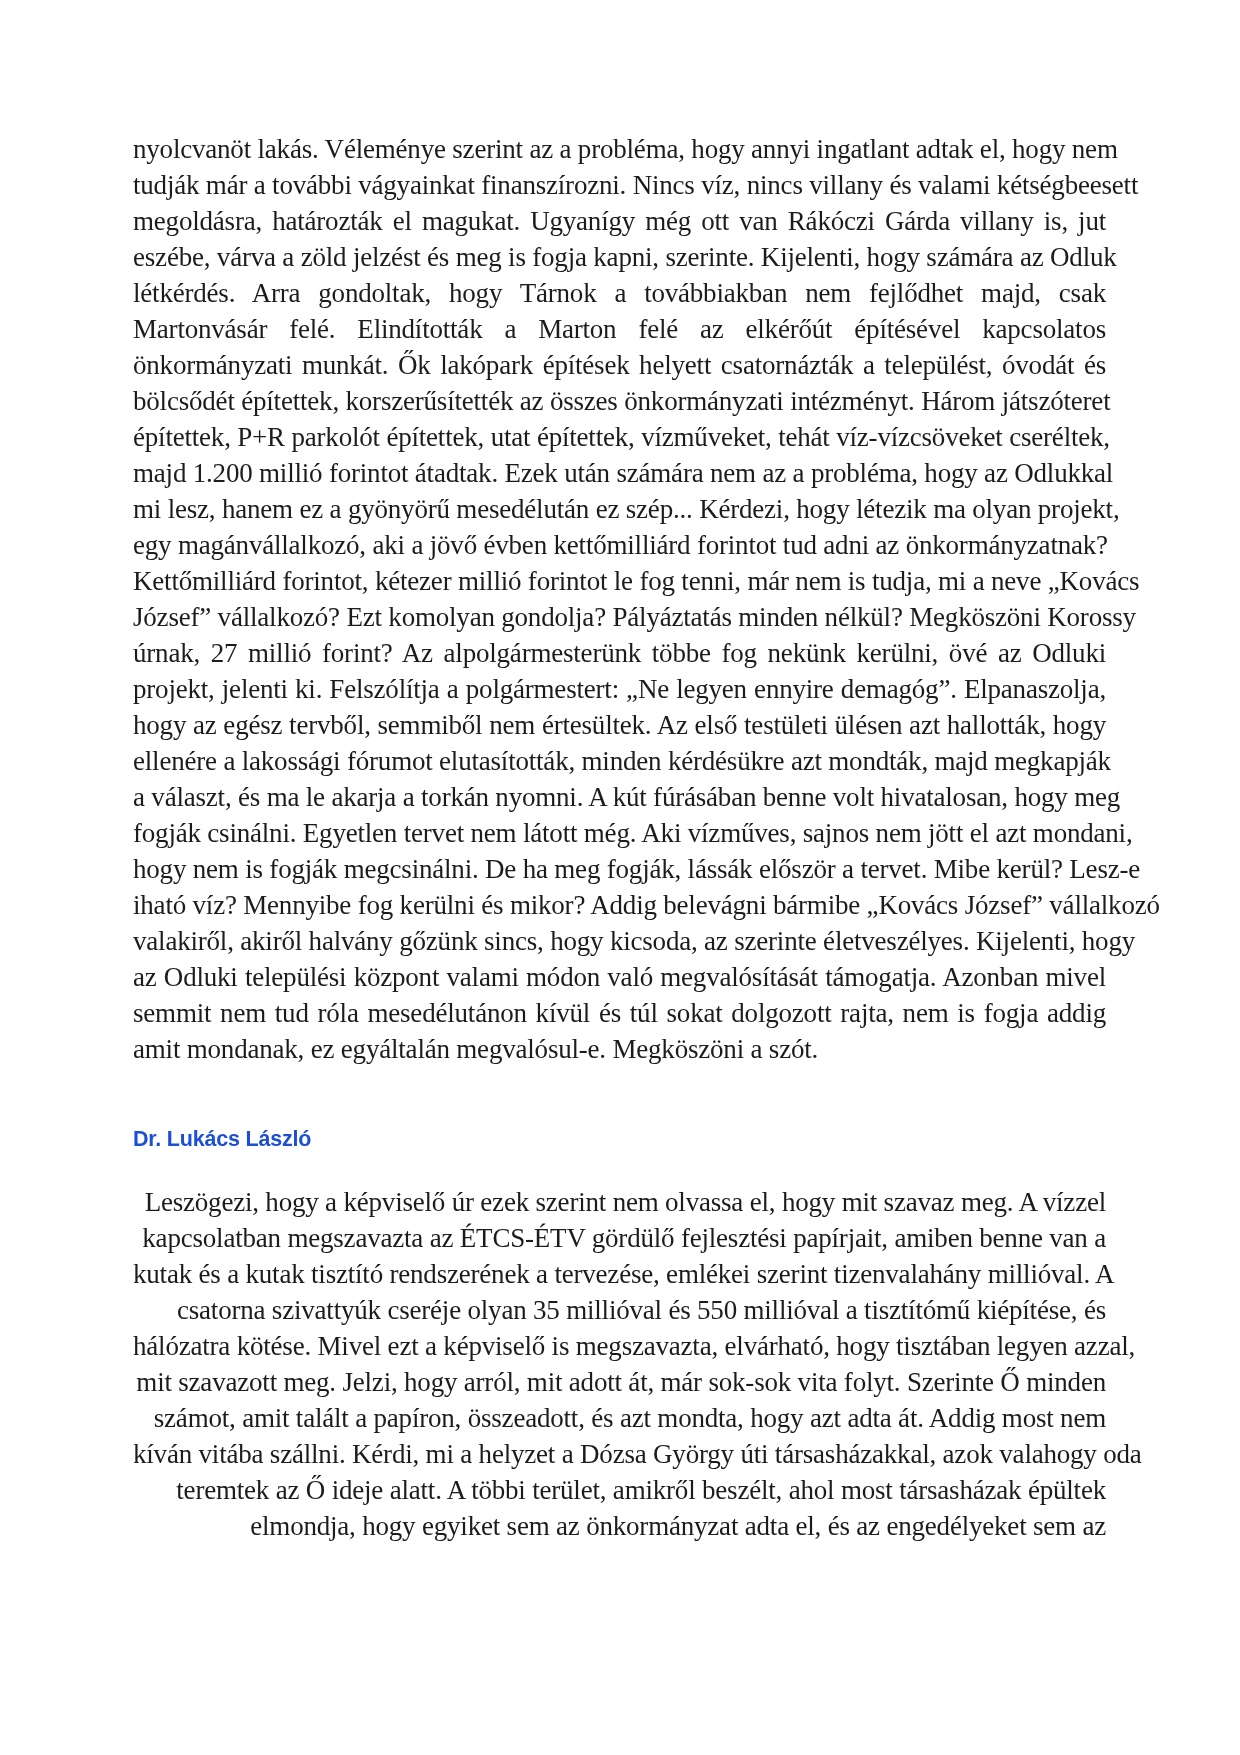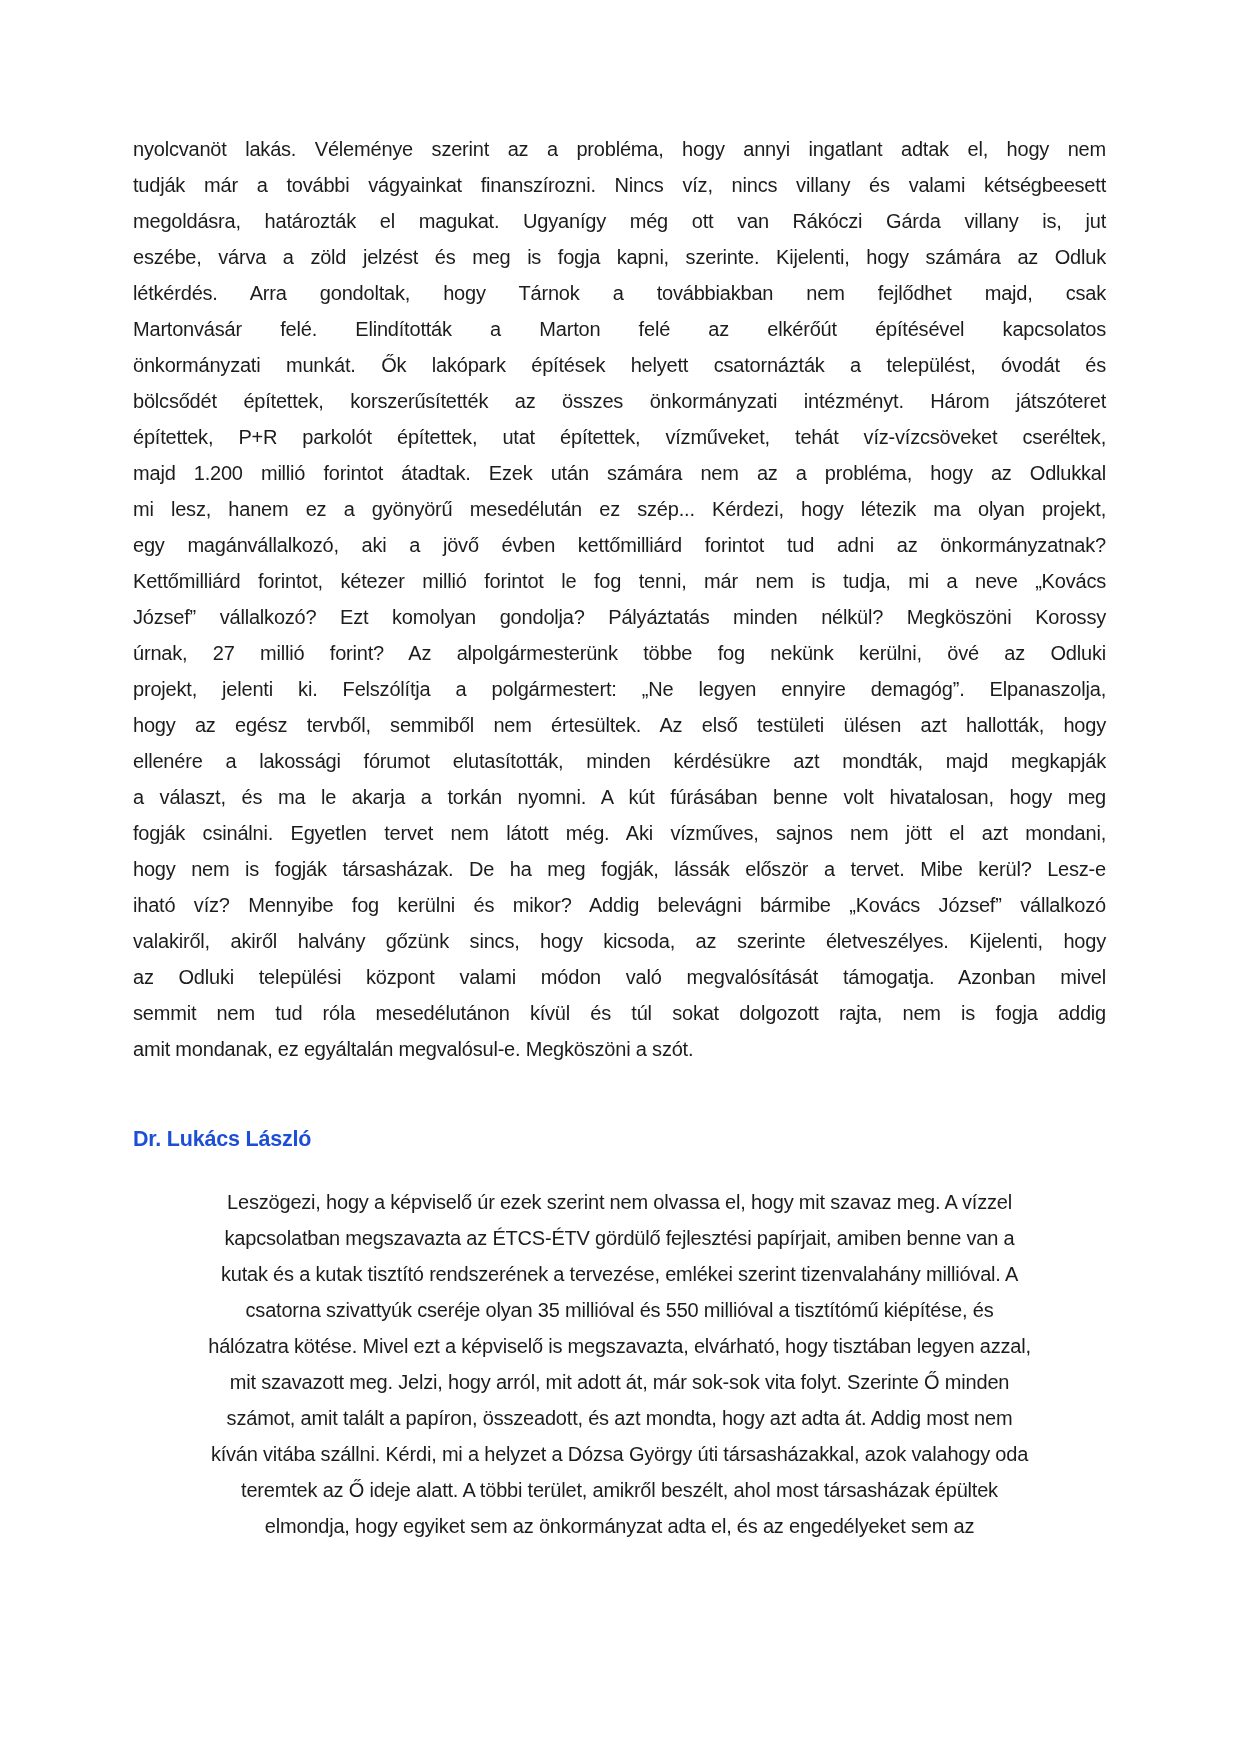--- a/index.html
+++ b/index.html
@@ -16,36 +16,37 @@
     font-family: "Liberation Sans", "DejaVu Sans", sans-serif;
     color: #1c1c1c;
   }
   .content {
     position: absolute;
     left: 133px;
     top: 131px;
     width: 973px;
   }
   .para .line {
-    font-size: 20px;
+    font-size: 27px;
     line-height: 36px;
     letter-spacing: -0.2px;
     white-space: nowrap;
+    font-family: Liberation Serif, serif;
   }
   
   .para.justify .line {
     text-align: justify;
     text-align-last: justify;
   }
   .para.justify .line:last-child {
     text-align-last: left;
   }
   
   .para.left .line {
-    text-align: center;
+    text-align: right;
   }
   .heading {
     font-size: 21.5px;
     font-weight: bold;
     line-height: 36px;
     letter-spacing: -0.2px;
     margin: 54px 0 27px 0;
     color: #1d4ed8;
   }
 </style>
@@ -69,21 +70,21 @@
         <div class="line">mi lesz, hanem ez a gyönyörű mesedélután ez szép... Kérdezi, hogy létezik ma olyan projekt,</div>
         <div class="line">egy magánvállalkozó, aki a jövő évben kettőmilliárd forintot tud adni az önkormányzatnak?</div>
         <div class="line">Kettőmilliárd forintot, kétezer millió forintot le fog tenni, már nem is tudja, mi a neve „Kovács</div>
         <div class="line">József” vállalkozó? Ezt komolyan gondolja? Pályáztatás minden nélkül? Megköszöni Korossy</div>
         <div class="line">úrnak, 27 millió forint? Az alpolgármesterünk többe fog nekünk kerülni, övé az Odluki</div>
         <div class="line">projekt, jelenti ki. Felszólítja a polgármestert: „Ne legyen ennyire demagóg”. Elpanaszolja,</div>
         <div class="line">hogy az egész tervből, semmiből nem értesültek. Az első testületi ülésen azt hallották, hogy</div>
         <div class="line">ellenére a lakossági fórumot elutasították, minden kérdésükre azt mondták, majd megkapják</div>
         <div class="line">a választ, és ma le akarja a torkán nyomni. A kút fúrásában benne volt hivatalosan, hogy meg</div>
         <div class="line">fogják csinálni. Egyetlen tervet nem látott még. Aki vízműves, sajnos nem jött el azt mondani,</div>
-        <div class="line">hogy nem is fogják társasházak. De ha meg fogják, lássák először a tervet. Mibe kerül? Lesz-e</div>
+        <div class="line">hogy nem is fogják megcsinálni. De ha meg fogják, lássák először a tervet. Mibe kerül? Lesz-e</div>
         <div class="line">iható víz? Mennyibe fog kerülni és mikor? Addig belevágni bármibe „Kovács József” vállalkozó</div>
         <div class="line">valakiről, akiről halvány gőzünk sincs, hogy kicsoda, az szerinte életveszélyes. Kijelenti, hogy</div>
         <div class="line">az Odluki települési központ valami módon való megvalósítását támogatja. Azonban mivel</div>
         <div class="line">semmit nem tud róla mesedélutánon kívül és túl sokat dolgozott rajta, nem is fogja addig</div>
         <div class="line">amit mondanak, ez egyáltalán megvalósul-e. Megköszöni a szót.</div>
       </div>
 
     <h2 class="heading">Dr. Lukács László</h2>
 
     <div class="para left">

